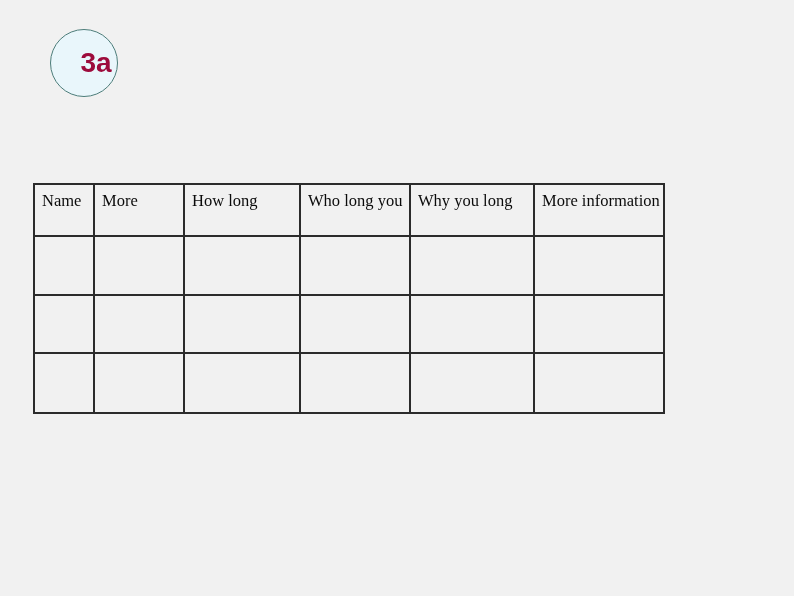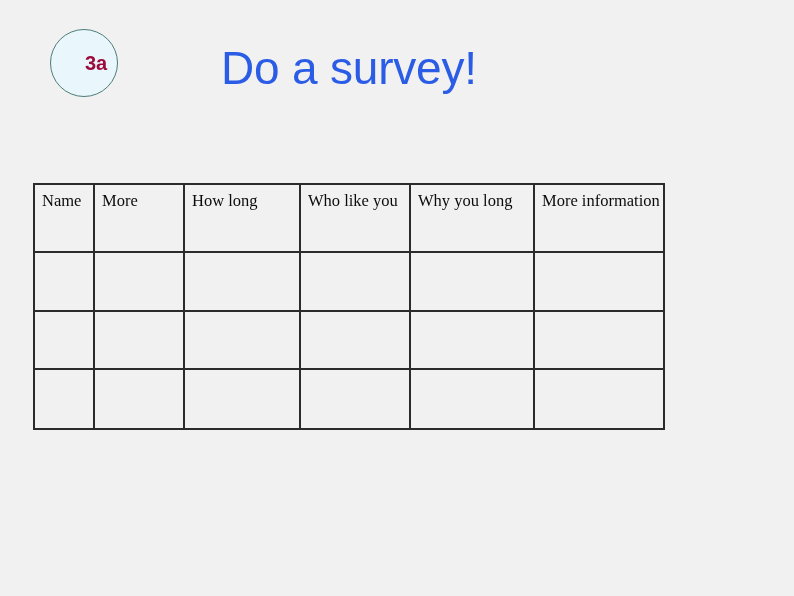--- a/index.html
+++ b/index.html
@@ -34,21 +34,21 @@
     border-radius: 50%;
     background: #e9f6fb;
     border: 1.3px solid #4d7d7a;
     box-sizing: border-box;
     display: flex;
     align-items: center;
     justify-content: center;
   }
   #badge-label {
     font-family: "Liberation Sans", sans-serif;
-    font-size: 20px;
+    font-size: 28px;
     font-weight: bold;
     color: #9d0b3c;
     line-height: 1;
     letter-spacing: 0px;
     transform: translateY(-0.5px);
     margin-left: 24px;
   }
 
   
   #title {
@@ -80,21 +80,21 @@
     vertical-align: top;
     font-family: "Liberation Serif", serif;
     font-size: 16.5px;
     line-height: 1.18;
     color: #0b0b0b;
     background: transparent;
     box-sizing: border-box;
     word-wrap: break-word;
   }
   #survey-table tr.header-row td {
-    height: 68px;
+    height: 52px;
   }
   #survey-table tr.body-row td {
     height: 59px;
   }
   #survey-table tr.body-row-mid td {
     height: 58px;
   }
   #survey-table tr.body-row-last td {
     height: 60px;
   }
@@ -108,29 +108,28 @@
 </style>
 </head>
 <body>
 
 <div id="slide">
 
   <div id="badge">
     <span id="badge-label">3a</span>
   </div>
 
-  <div id="title">Do a survey!</div>
 
   <table id="survey-table">
     <tbody>
       <tr class="header-row">
         <td class="col-name">Name</td>
         <td class="col-what">More</td>
         <td class="col-how">How long</td>
-        <td class="col-who">Who like you</td>
+        <td class="col-who">Who long you</td>
         <td class="col-why">Why you long</td>
         <td class="col-more">More information</td>
       </tr>
 
       <tr class="body-row">
         <td class="col-name"></td>
         <td class="col-what"></td>
         <td class="col-how"></td>
         <td class="col-who"></td>
         <td class="col-why"></td>

